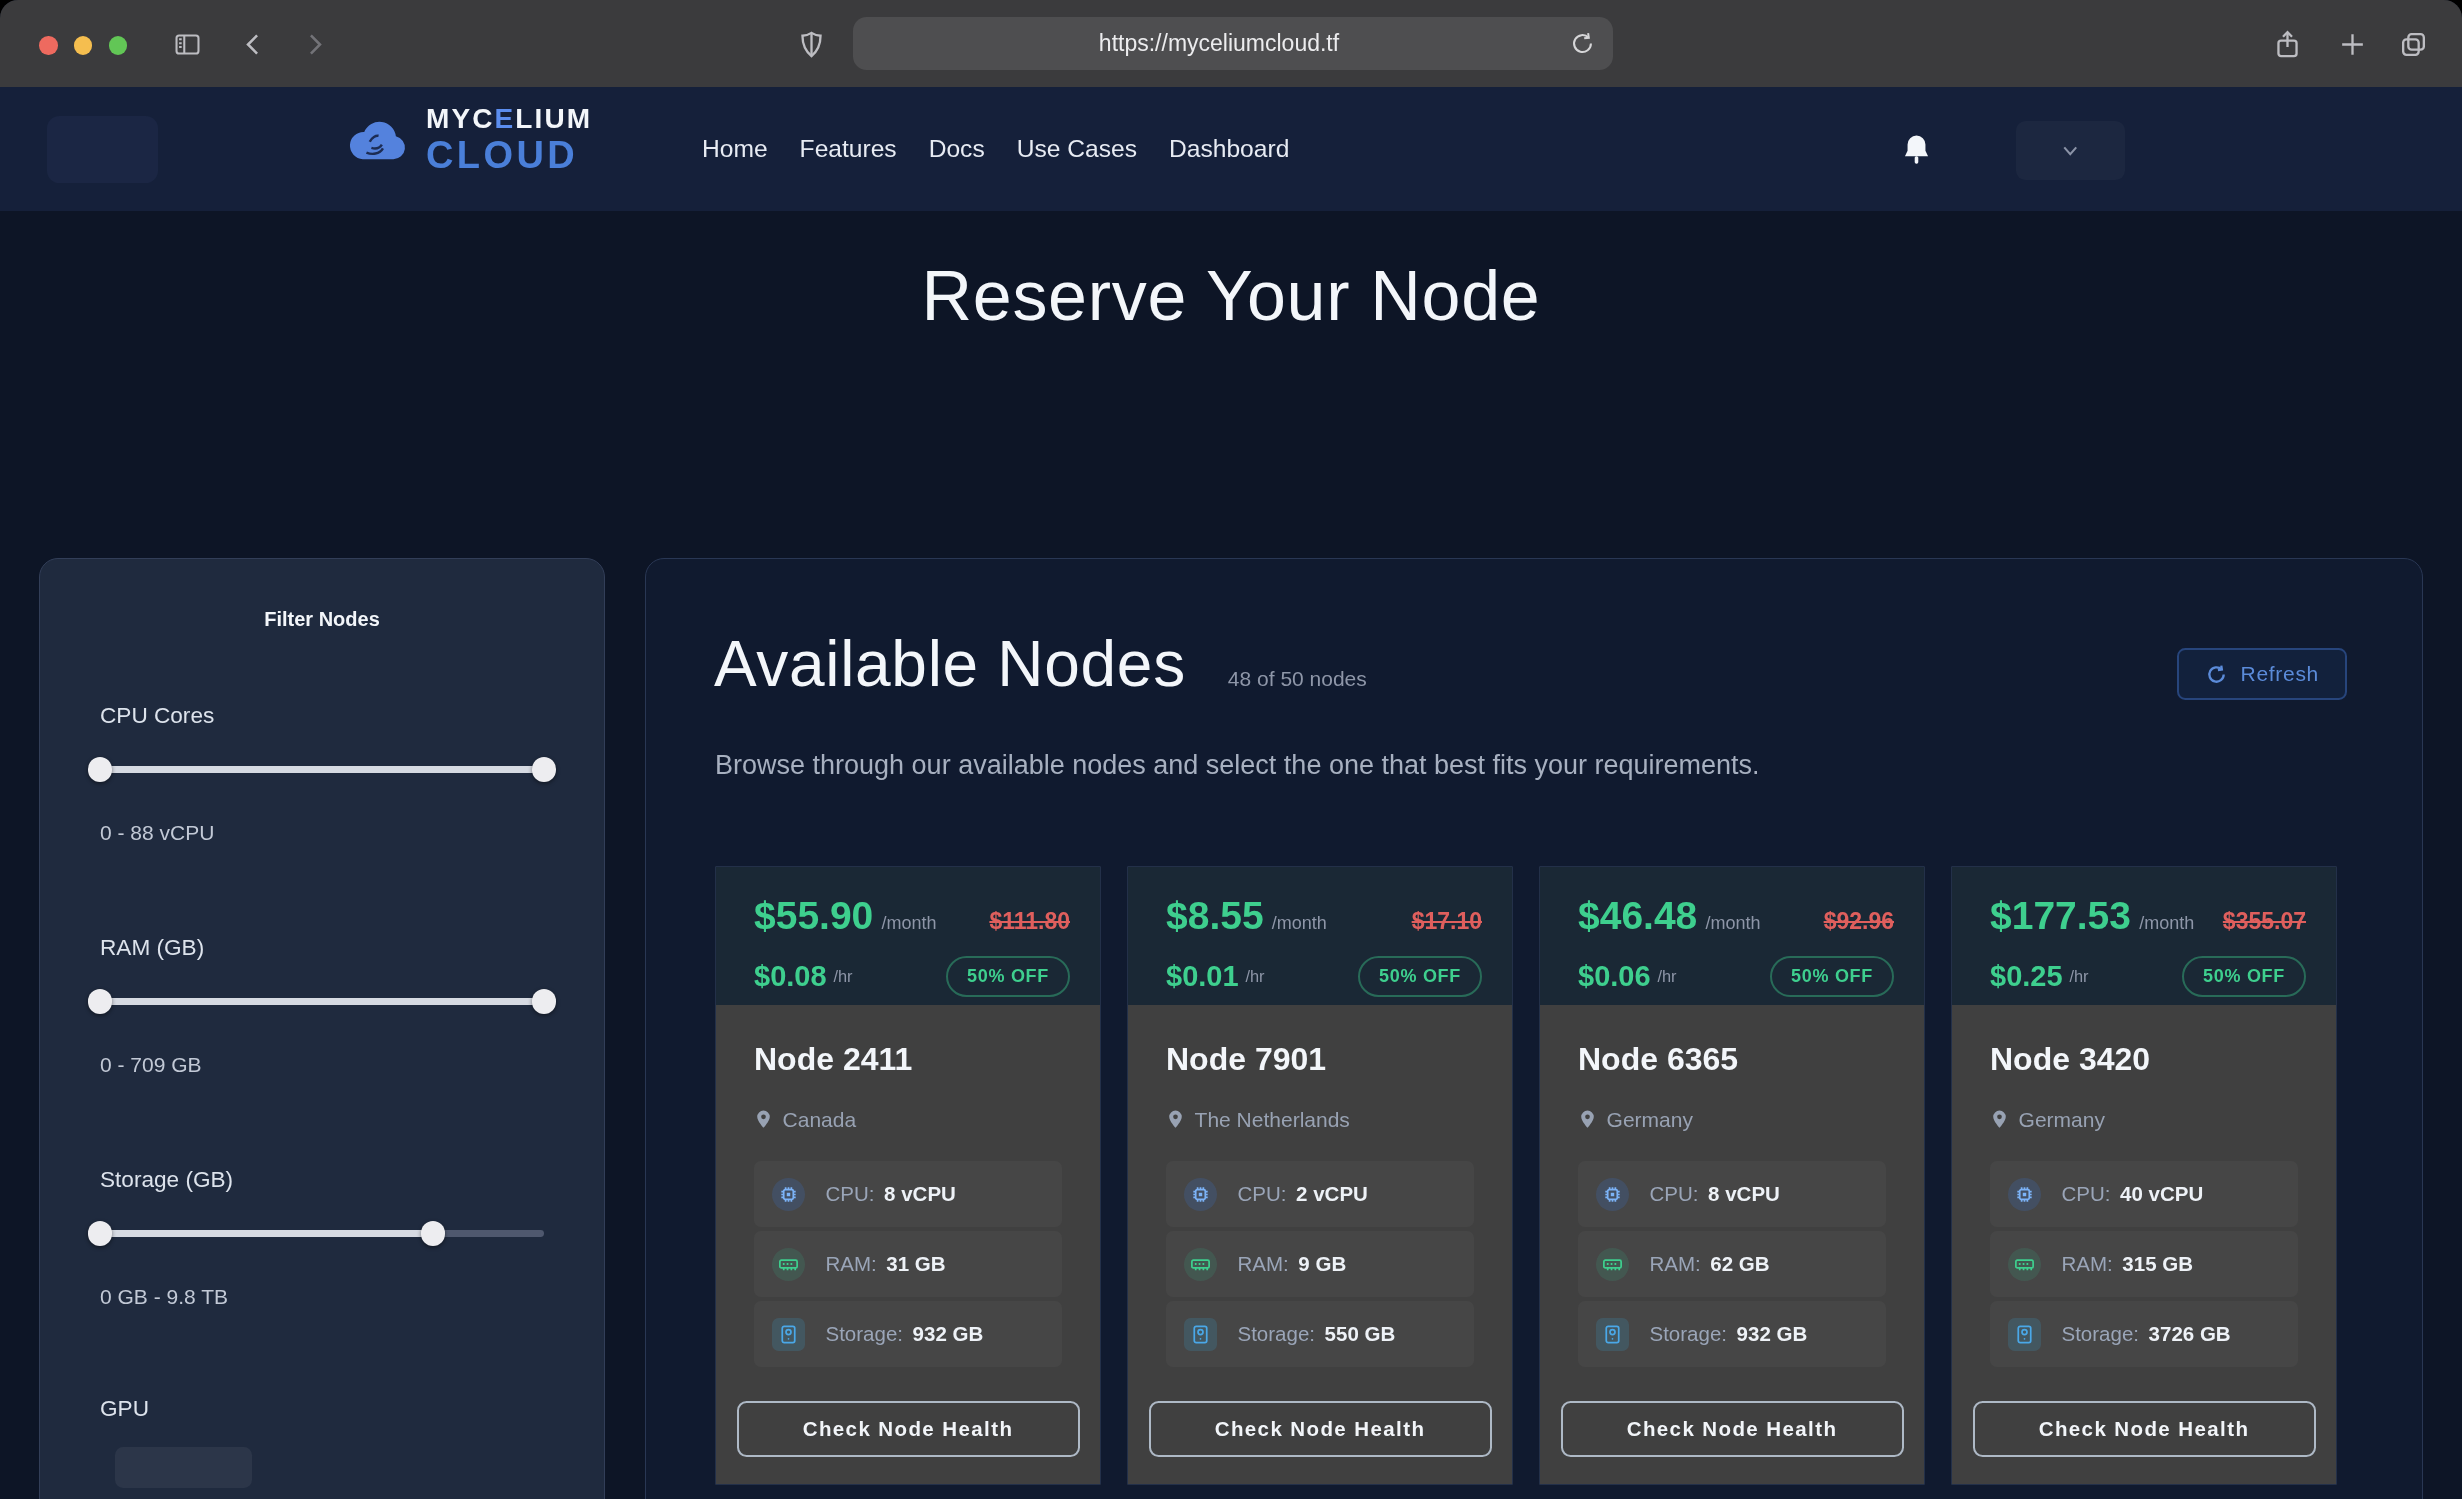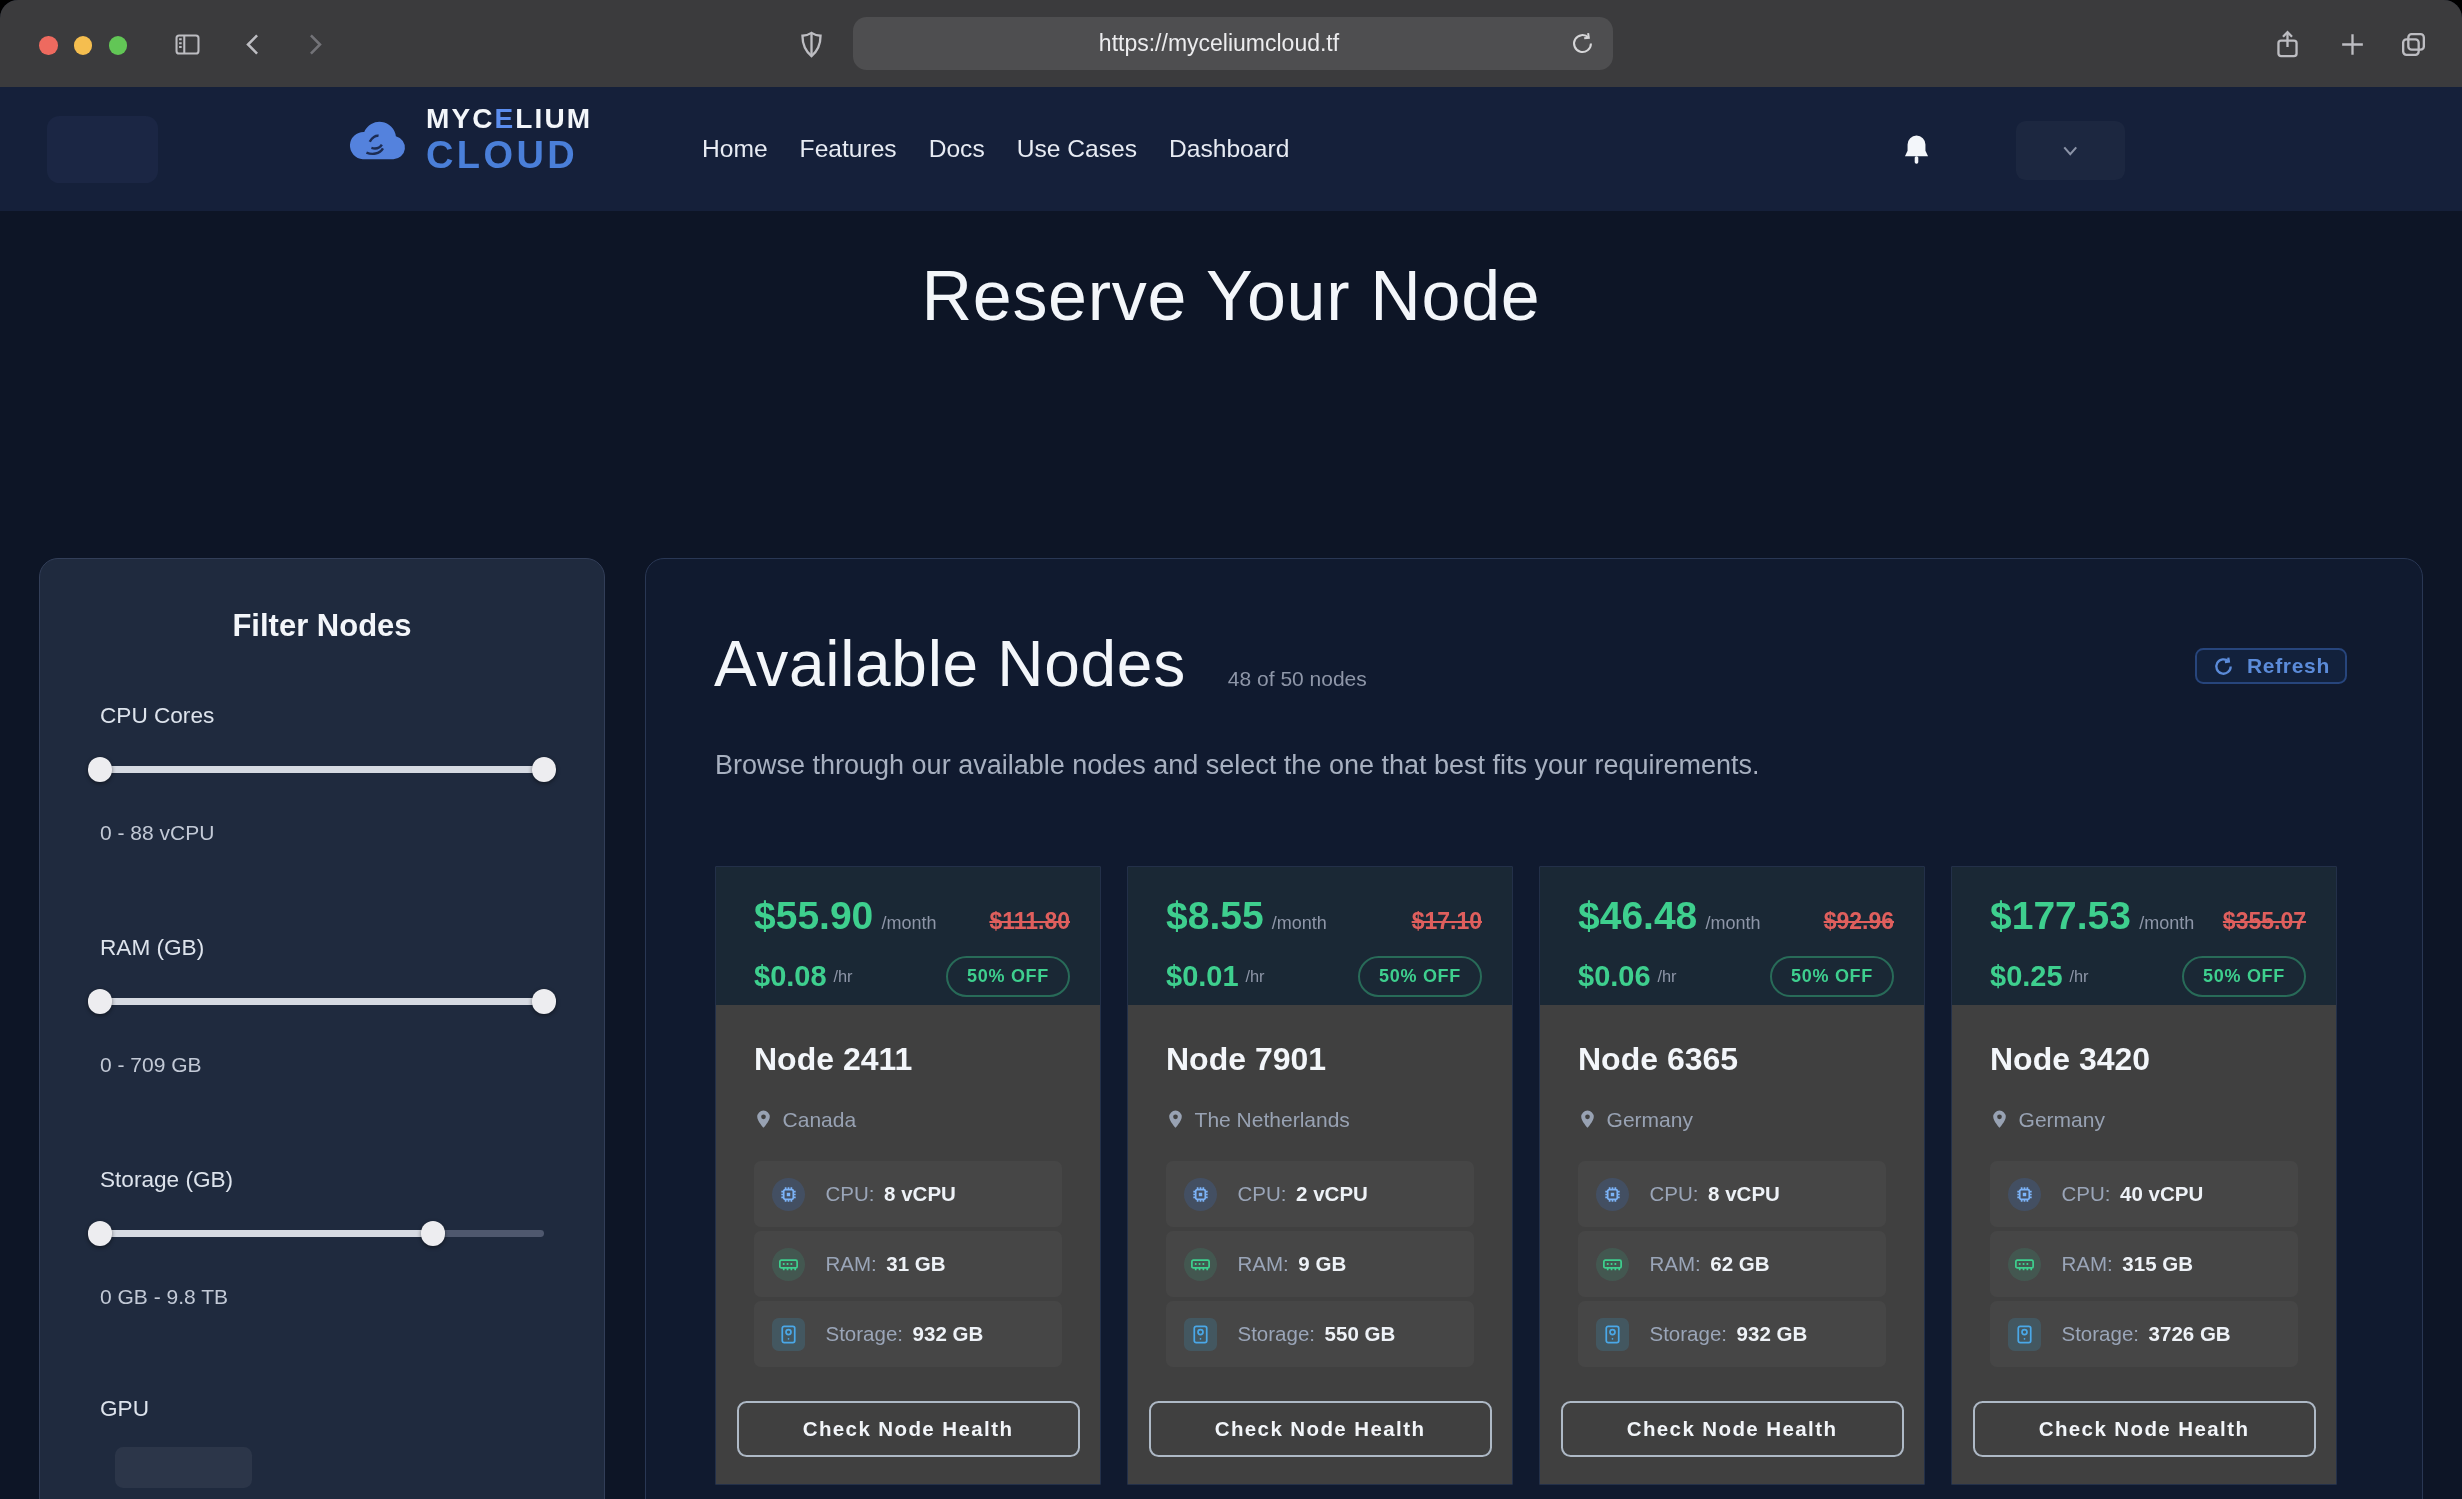--- a/index.html
+++ b/index.html
@@ -50,44 +50,44 @@
   .user-chip svg { width: 20.5px; height: 13.7px; }
 
   
   .hero { position: absolute; left: 0; top: 211px; width: 100%; text-align: center; }
   .hero h1 { margin-top: 45px; font-size: 70px; font-weight: 400; color: #f3f6fa; letter-spacing: 0.7px; }
   .hero p { margin-top: 55px; font-size: 29px; color: #a7b0c0; }
 
   
   .filter-card { position: absolute; left: 39px; top: 558px; width: 566px; height: 1039px;
     background: #1f2a3e; border: 1.4px solid #323e58; border-radius: 19px; }
-  .filter-card h2 { text-align: center; margin-top: 49px; font-size: 31px; font-weight: 700; color: #f3f6fa; }
+  .filter-card h2 { text-align: center; margin-top: 49px; font-size: 20px; font-weight: 700; color: #f3f6fa; }
   .fgroup { position: absolute; left: 60px; right: 60px; }
   .fgroup .flabel { font-size: 22.6px; color: #dde3ec; }
   .slider { position: relative; height: 27px; margin-top: 27px; }
   .slider .track { position: absolute; left: 0; right: 0; top: 10.3px; height: 6.8px;
     border-radius: 3.4px; background: #4f586e; }
   .slider .fill { position: absolute; top: 10.3px; height: 6.8px; border-radius: 3.4px; background: #d6dae2; }
   .slider .handle { position: absolute; top: 1.4px; width: 24.6px; height: 24.6px; margin-left: -12.3px;
     border-radius: 50%; background: #ededf0; box-shadow: 0 1.4px 4.1px rgba(0,0,0,0.45); cursor: pointer; }
   .fgroup .frange { margin-top: 38px; font-size: 21px; color: #c2c9d6; }
   .gpu-label { position: absolute; left: 60px; font-size: 22.6px; color: #dde3ec; }
   .gpu-partial { position: absolute; left: 75px; width: 137px; height: 41px;
     background: rgba(255,255,255,0.06); border-radius: 8.2px; }
 
   
   .panel { position: absolute; left: 645px; top: 558px; width: 1778px; height: 970px;
     background: #101a2f; border: 1.4px solid #293754; border-radius: 19px; }
   .panel-head { position: absolute; left: 68px; top: 68px; display: flex; align-items: baseline; gap: 42px; }
   .panel-head h2 { font-size: 64px; font-weight: 500; color: #f3f6fa; letter-spacing: 0.7px; }
   .node-count { font-size: 21px; color: #8e96a8; }
-  .refresh-btn { position: absolute; right: 75px; top: 89px; height: 36px; padding: 0 15px;
+  .refresh-btn { position: absolute; right: 75px; top: 89px; height: 52px; padding: 0 26px;
     display: flex; align-items: center; gap: 12.3px; background: rgba(59,130,246,0.07);
     border: 2.1px solid #27457c; border-radius: 8.2px; color: var(--accent-blue, #5b8bd9);
-    font-size: 21px; font-weight: 700; cursor: pointer; letter-spacing: 0.7px; }
+    font-size: 21px; font-weight: 400; cursor: pointer; letter-spacing: 0.7px; }
   .refresh-btn svg { width: 23px; height: 23px; }
   .panel-sub { position: absolute; left: 69px; top: 191px; font-size: 27px; color: #a7b0c0; }
 
   
   .cards { position: absolute; left: 69px; top: 307px; display: flex; gap: 26px; }
   .card { width: 386px; border-radius: 1px; overflow: hidden; background: #404040;
     border: 1.4px solid #233049; cursor: pointer; }
   .card-pricing { background: #1a2835; padding: 27px 30px 23px 38px; height: 138px; }
   .pr-row1 { display: flex; align-items: baseline; }
   .pr-month { font-size: 39px; font-weight: 700; color: var(--accent-green, #3ecf8e); }

